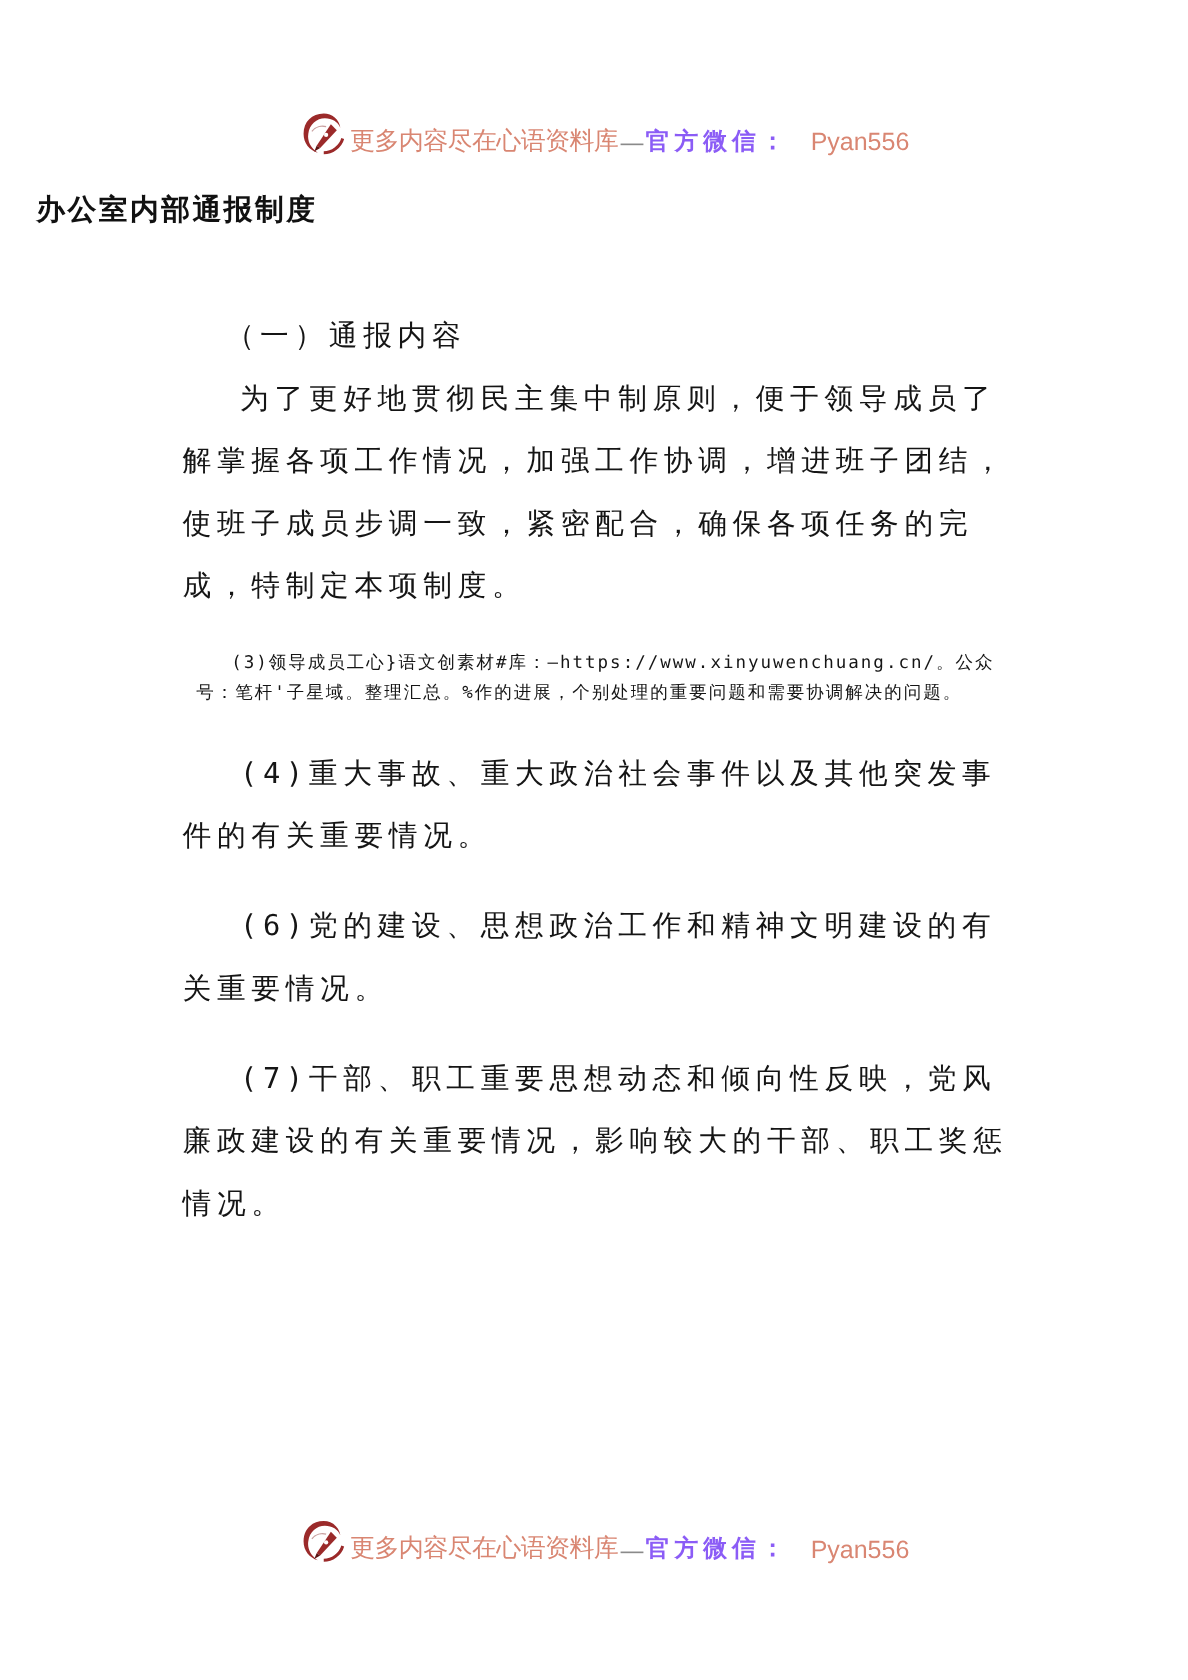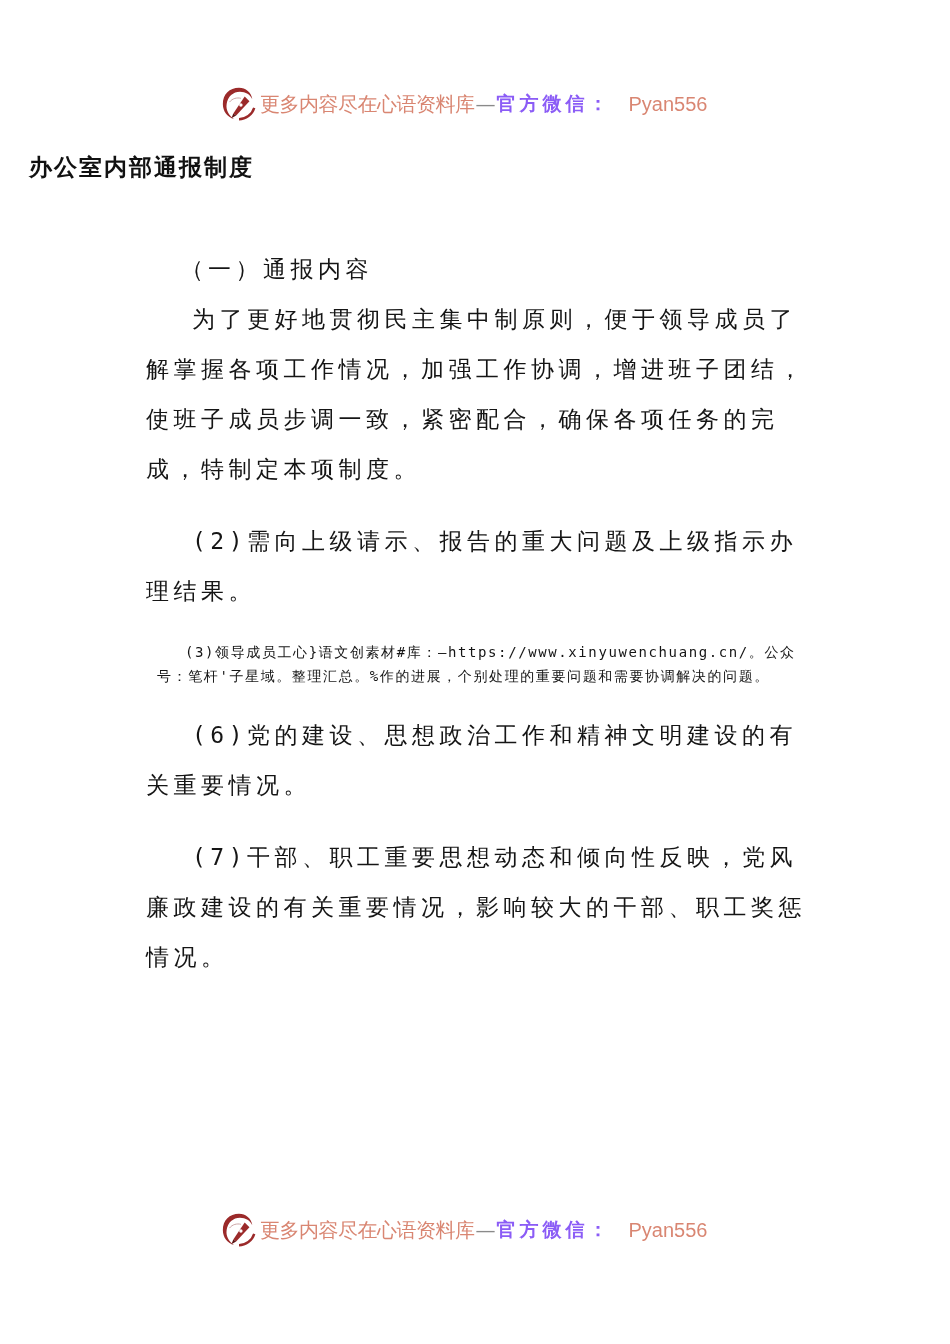--- a/index.html
+++ b/index.html
@@ -10,24 +10,24 @@
     body {
       width: 950px;
       height: 1344px;
       position: relative;
       overflow: hidden;
       font-family: "DejaVu Serif", "Liberation Serif", serif;
       color: #111111;
     }
     .banner {
       position: absolute;
-      left: 220px;
+      left: 240px;
       height: 44px;
       display: flex;
-      align-items: center;
+      align-items: flex-end;
       white-space: nowrap;
     }
     .banner.top { top: 82px; }
     .banner.bottom { top: 1208px; }
     .banner .logo {
       width: 38px;
       height: 38px;
       margin-right: 2px;
       flex: 0 0 auto;
     }
@@ -113,22 +113,22 @@
   <span class="dash">—</span>
   <span class="wechat-label">官方微信：</span>
   <span class="wechat-id">Pyan556</span>
 </div>
 
 <div class="title">办公室内部通报制度</div>
 
 <div class="content">
   <p class="para heading">（一）通报内容</p>
   <p class="para">为了更好地贯彻民主集中制原则，便于领导成员了解掌握各项工作情况，加强工作协调，增进班子团结，使班子成员步调一致，紧密配合，确保各项任务的完成，特制定本项制度。</p>
-  <p class="para gap-mid">(2)需向上级请示、报告的重大问题及上级指示办理结果。</p>
   <p class="para small">(3)领导成员工心}语文创素材#库：—https://www.xinyuwenchuang.cn/。公众号：笔杆'子星域。整理汇总。%作的进展，个别处理的重要问题和需要协调解决的问题。</p>
+  <p class="para after-small">(4)重大事故、重大政治社会事件以及其他突发事件的有关重要情况。</p>
   <p class="para gap-mid">(6)党的建设、思想政治工作和精神文明建设的有关重要情况。</p>
   <p class="para gap-mid">(7)干部、职工重要思想动态和倾向性反映，党风廉政建设的有关重要情况，影响较大的干部、职工奖惩情况。</p>
 </div>
 
 <div class="banner bottom">
   <svg class="logo" viewBox="0 0 40 40">
     <path d="M20 3 C10 3 3 10 3 20 C3 28 8 34 15 36 C9 32 6 26 7 20 C8 12 14 7 21 7 C27 7 32 10 34 15 C33 8 27 3 20 3 Z" fill="#9b2a2a"></path>
     <path d="M14 30 L26 12 L31 17 L17 32 Z" fill="#9b2a2a"></path>
     <path d="M14 30 L12 35 L17 32 Z" fill="#5a1414"></path>
     <circle cx="22" cy="21" r="1.8" fill="#ffffff"></circle>

